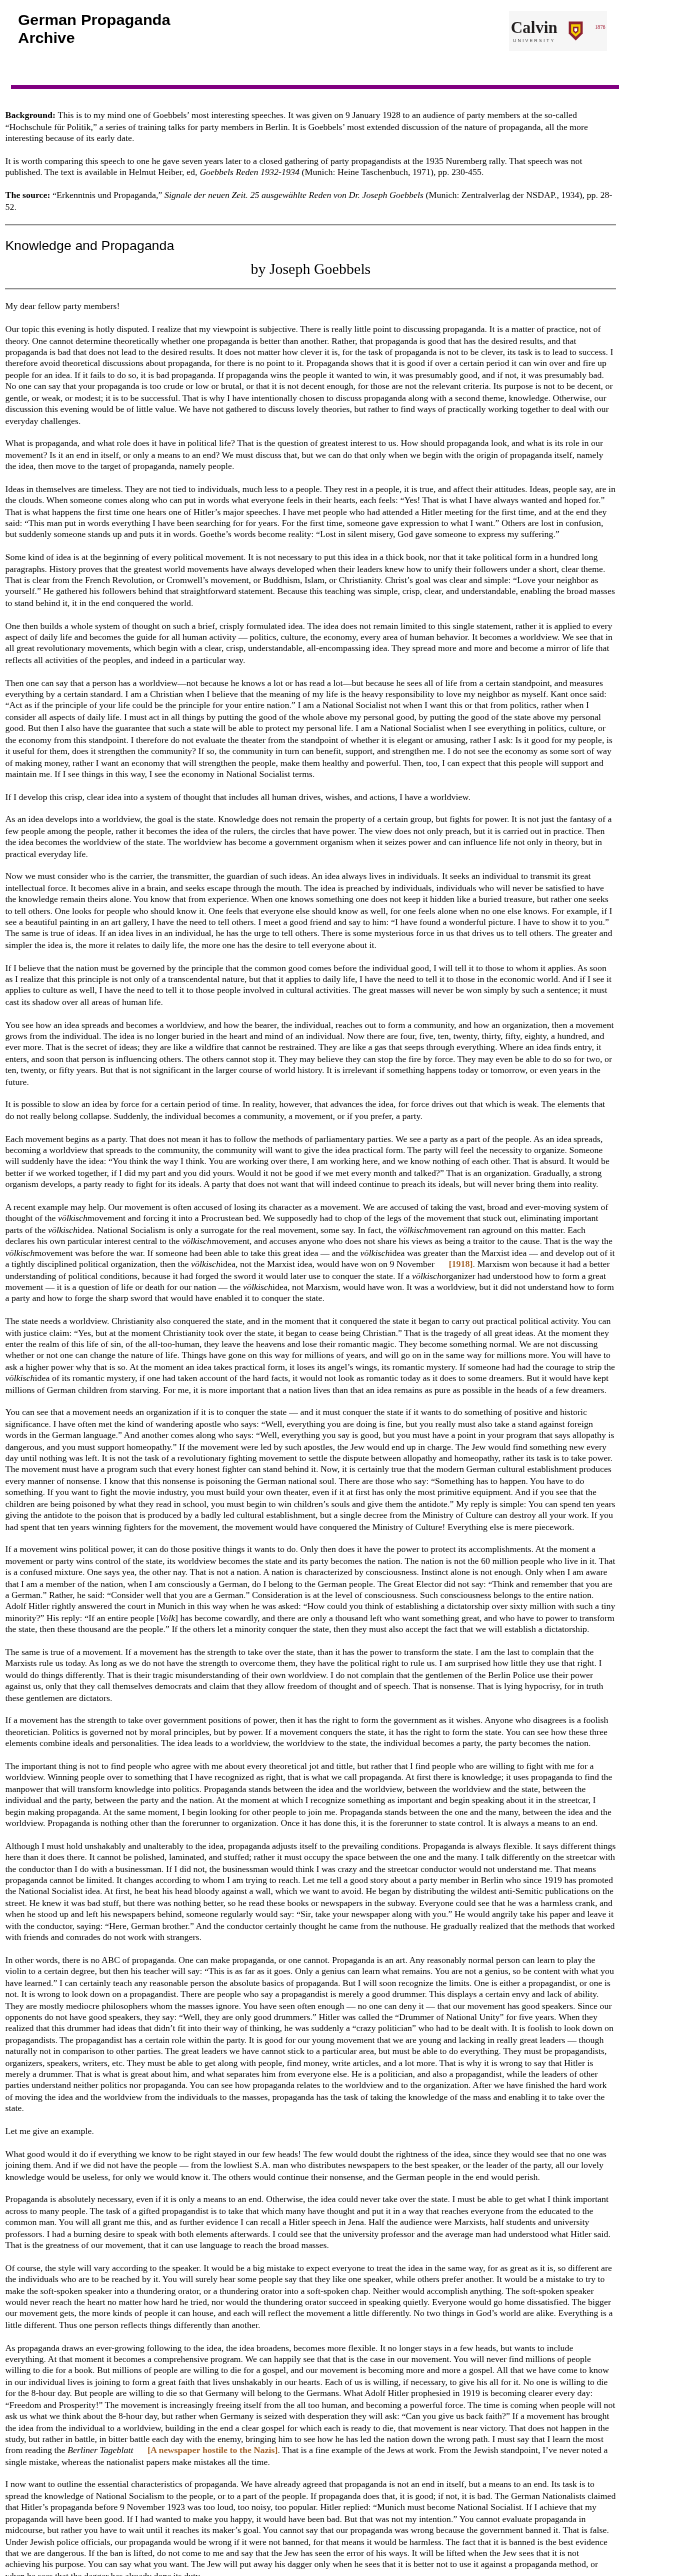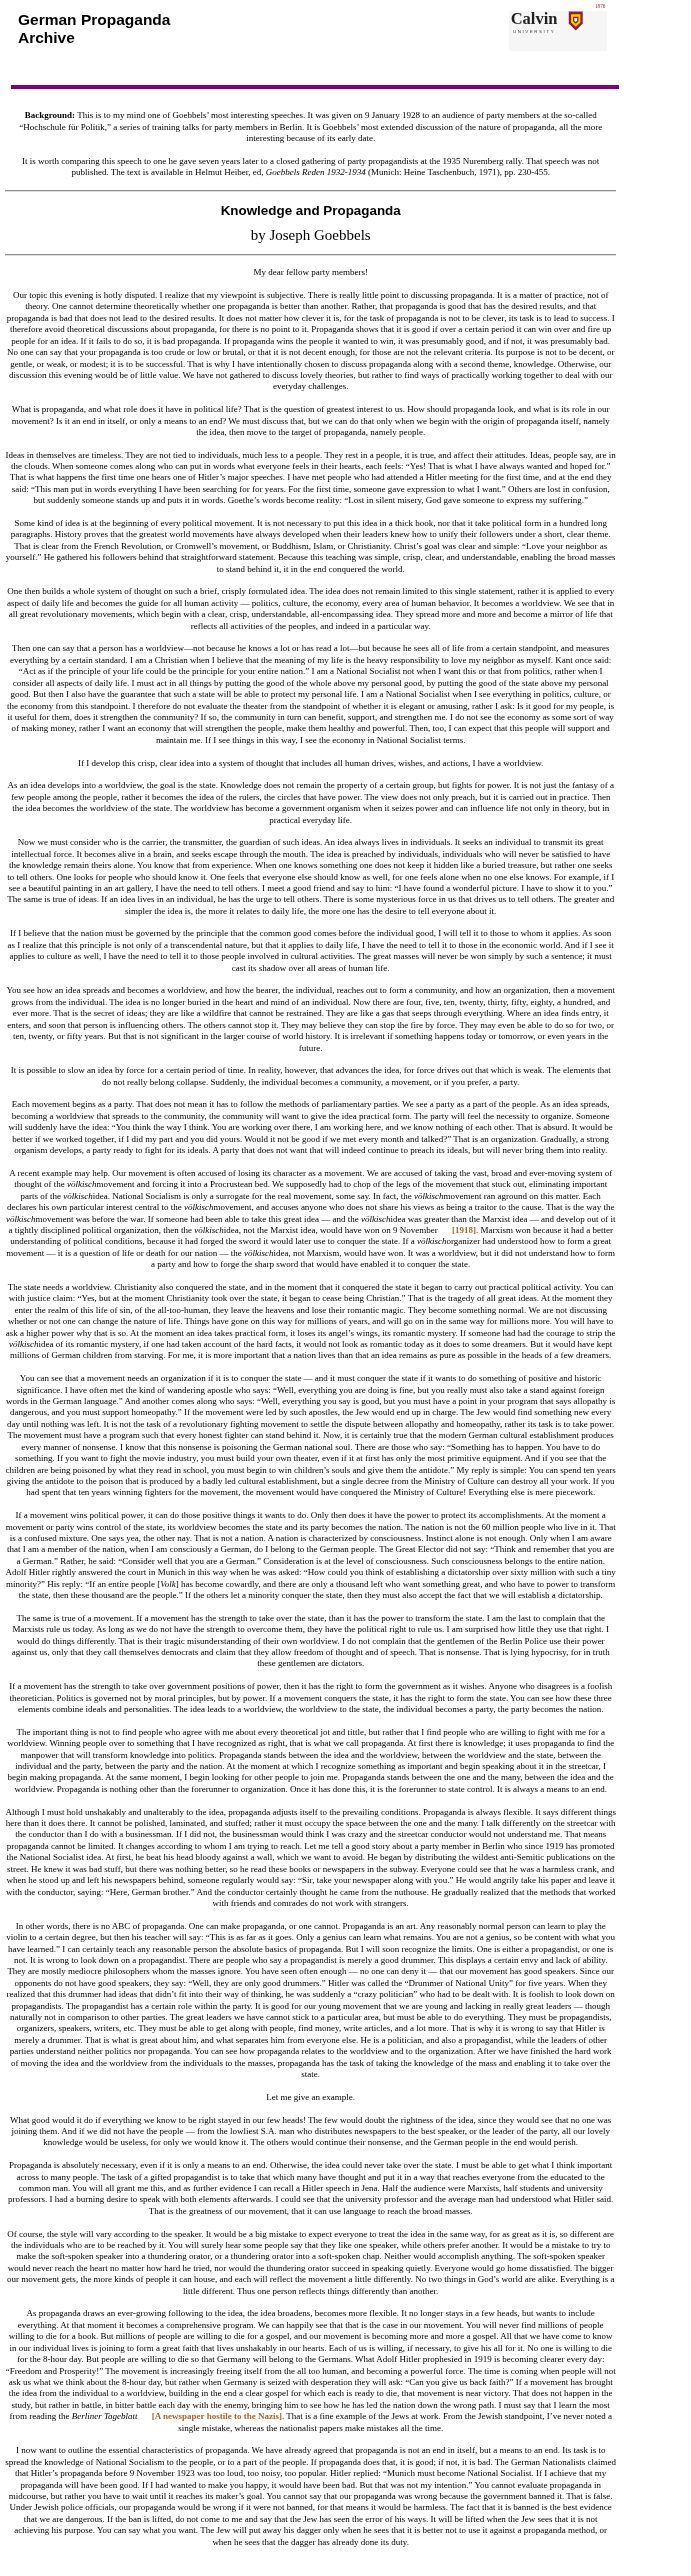--- a/index.html
+++ b/index.html
@@ -26,20 +26,21 @@
     font-size: 15.5px;
     line-height: 1.15;
     color: #000;
     width: 201px;
   }
   .logo-box {
     width: 98px;
     height: 40px;
     background: #f6f6f6;
     display: flex;
+    align-items: center;
     justify-content: center;
     gap: 11px;
   }
   .logo-text { text-align: center; }
   .logo-wordmark {
     font-family: "Liberation Serif", serif;
     font-size: 16.5px;
     font-weight: bold;
     color: #221f1f;
     line-height: 1;
@@ -61,33 +62,33 @@
   .accent-bar {
     border: 0;
     height: 3.6px;
     background: var(--accent, #800080);
     width: 608px;
     margin: 34px 0 0 10.8px;
   }
 
   
   .content { margin: 21.6px 0 15.5px 5.2px; width: 611px; }
-  .content p { margin: 11.3px 0; line-height: 1.27; text-align: center; }
+  .content p { margin: 11.3px 0; line-height: 1.27; }
   hr.rule {
     border: 0;
     height: 1px;
     background: #8f8f8f;
     border-bottom: 0.5px solid #dcdcdc;
     margin: 10.3px 0;
   }
   .doc-title {
     font-family: "Liberation Sans", "DejaVu Sans", sans-serif;
-    font-weight: bold;
+    font-weight: normal;
     font-size: 13.4px;
-    text-align: center;
+    text-align: left;
     margin: 11.3px 0 0 0;
   }
   .byline { text-align: center; font-size: 15px; margin: 8.2px 0 4.1px 0; }
 
   .note { color: var(--note, #A4662E); font-weight: bold; font-style: normal; padding-left: 12px; }
 </style>
 </head>
 <body>
 
 <div class="page">
@@ -109,20 +110,21 @@
     </div>
   </div>
 
   <hr class="accent-bar">
 
   <div class="content">
 
     <div>
         <p><b>Background:</b><span> This is to my mind one of Goebbels’ most interesting speeches. It was given on 9 January 1928 to an audience of party members at the so-called “Hochschule für Politik,” a series of training talks for party members in Berlin. It is Goebbels’ most extended discussion of the nature of propaganda, all the more interesting because of its early date.</span></p>
         <p><span>It is worth comparing this speech to one he gave seven years later to a closed gathering of party propagandists at the 1935 Nuremberg rally. That speech was not published. The text is available in Helmut Heiber, ed, </span><i>Goebbels Reden 1932-1934</i><span> (Munich: Heine Taschenbuch, 1971), pp. 230-455.</span></p>
+        <p><b>The source:</b><span> “Erkenntnis und Propaganda,” </span><i>Signale der neuen Zeit. 25 ausgewählte Reden von Dr. Joseph Goebbels</i><span> (Munich: Zentralverlag der NSDAP., 1934), pp. 28-52.</span></p>
       </div>
 
     <hr class="rule">
 
     <h2 class="doc-title">Knowledge and Propaganda</h2>
     <div class="byline">by Joseph Goebbels</div>
 
     <hr class="rule">
 
     <div>

